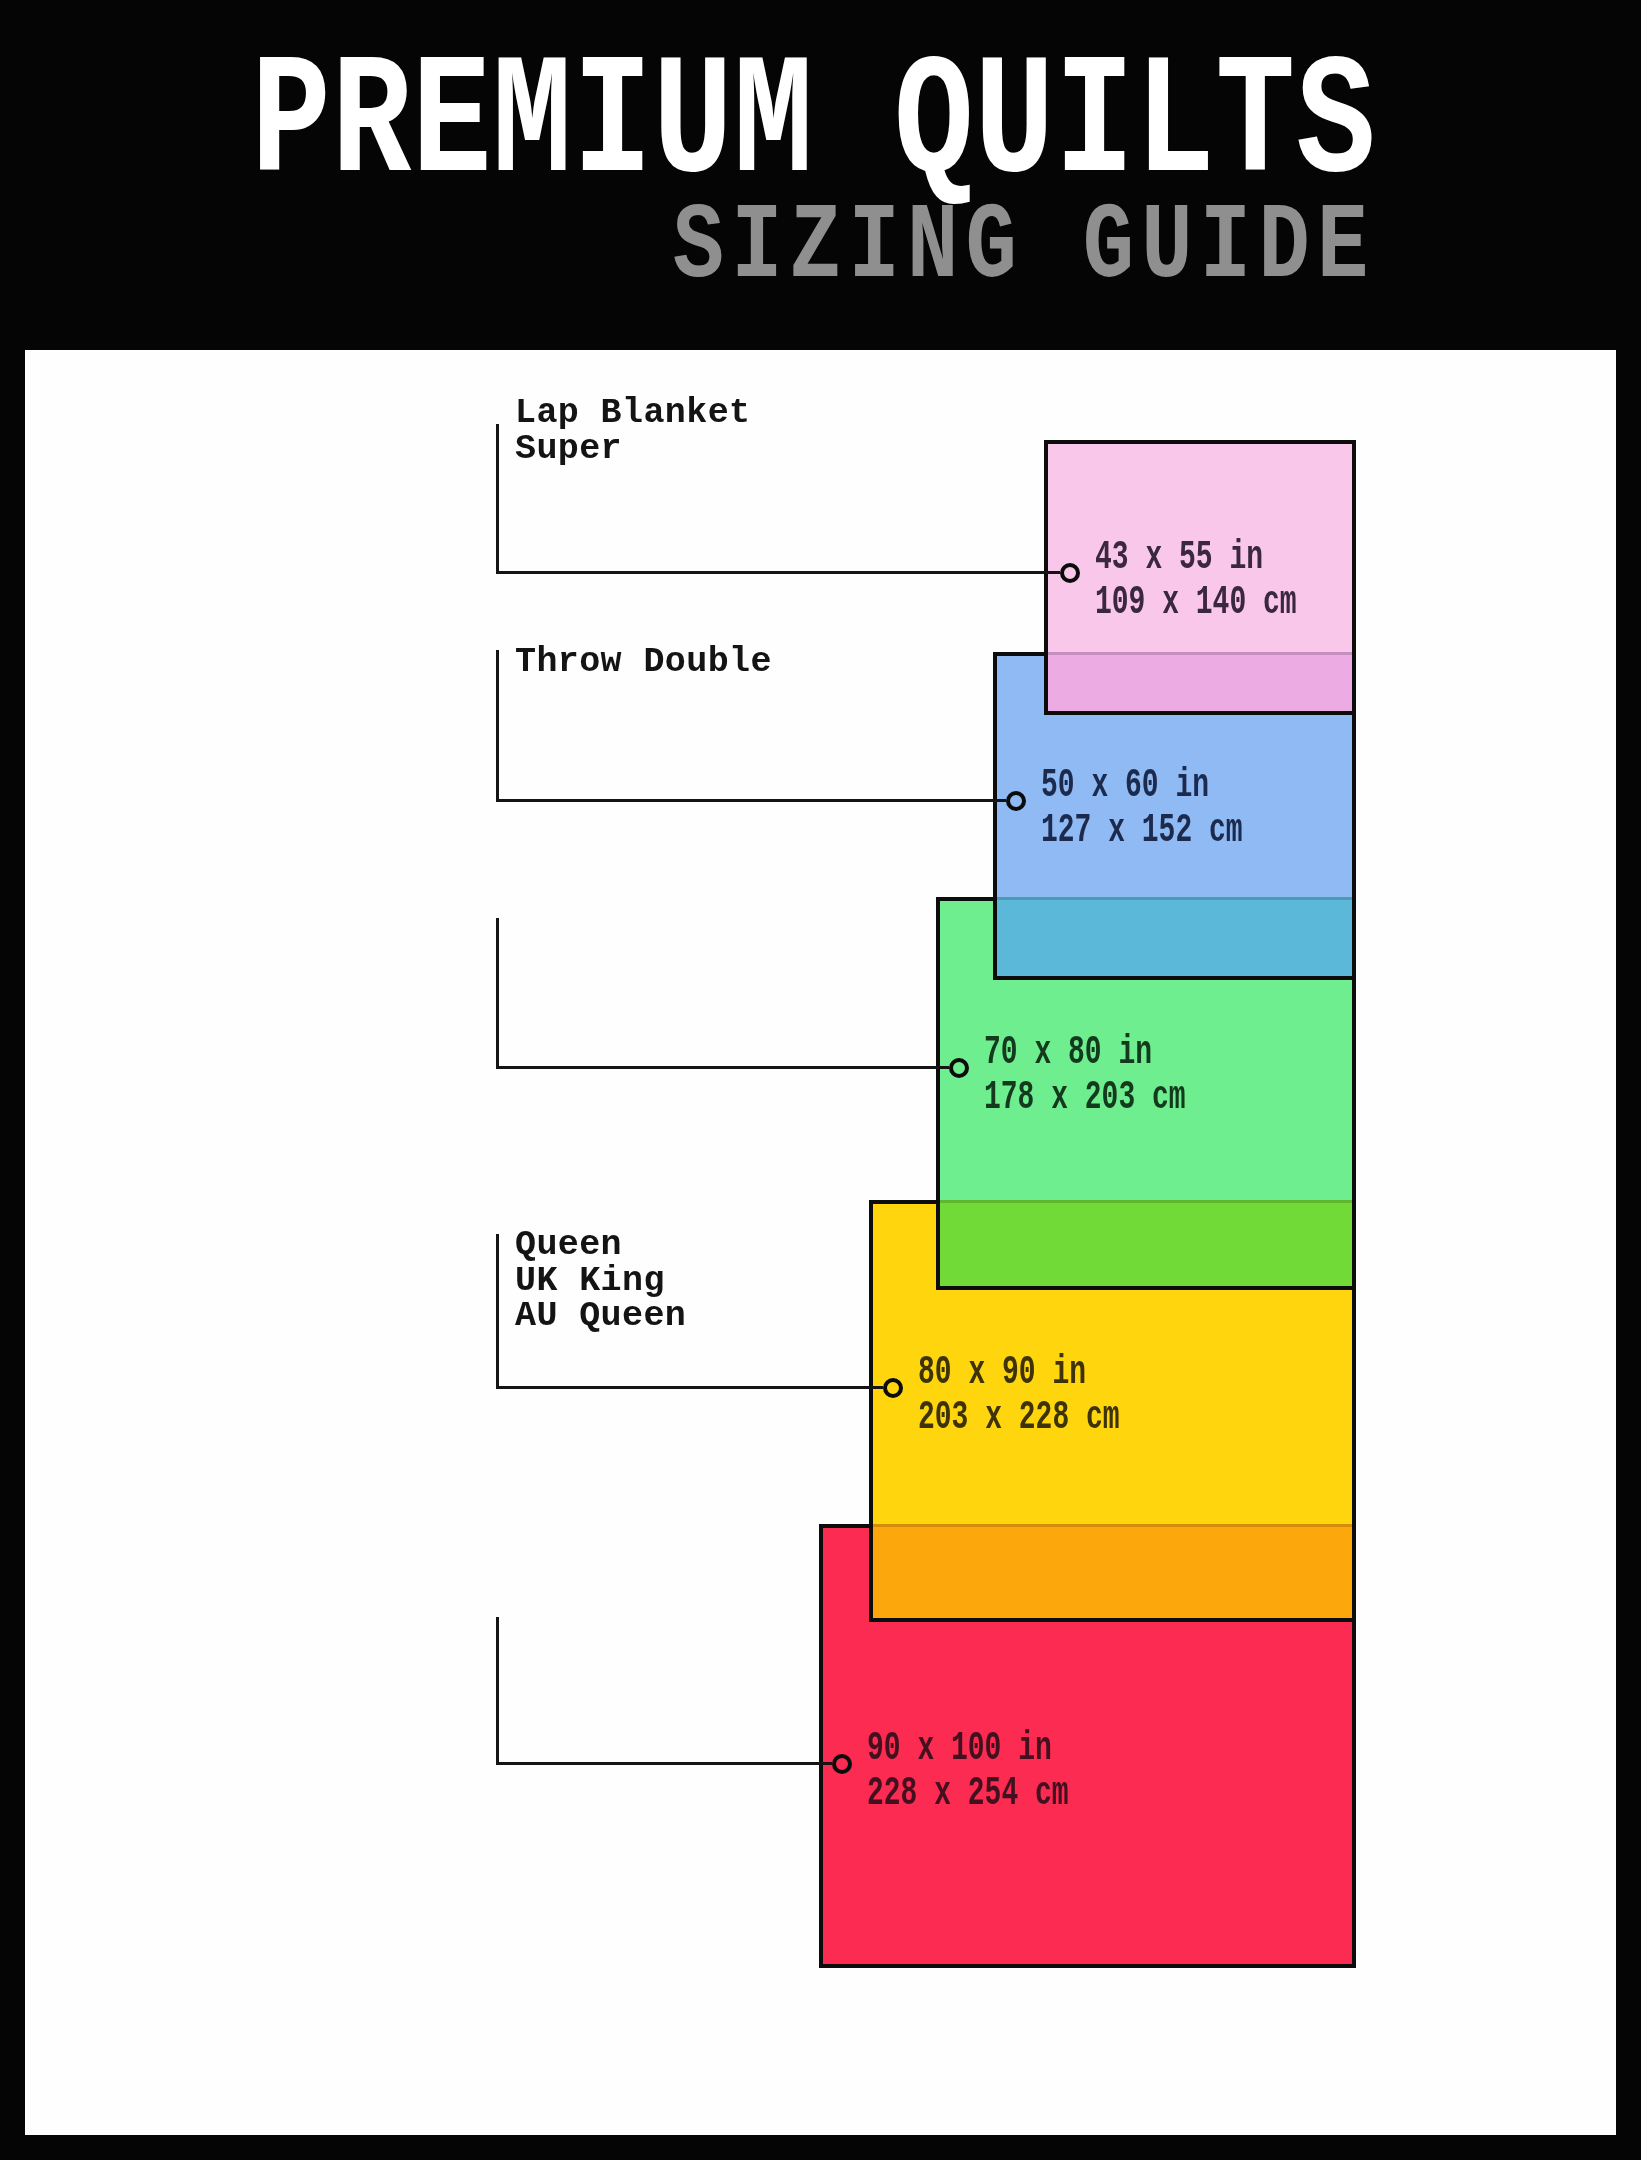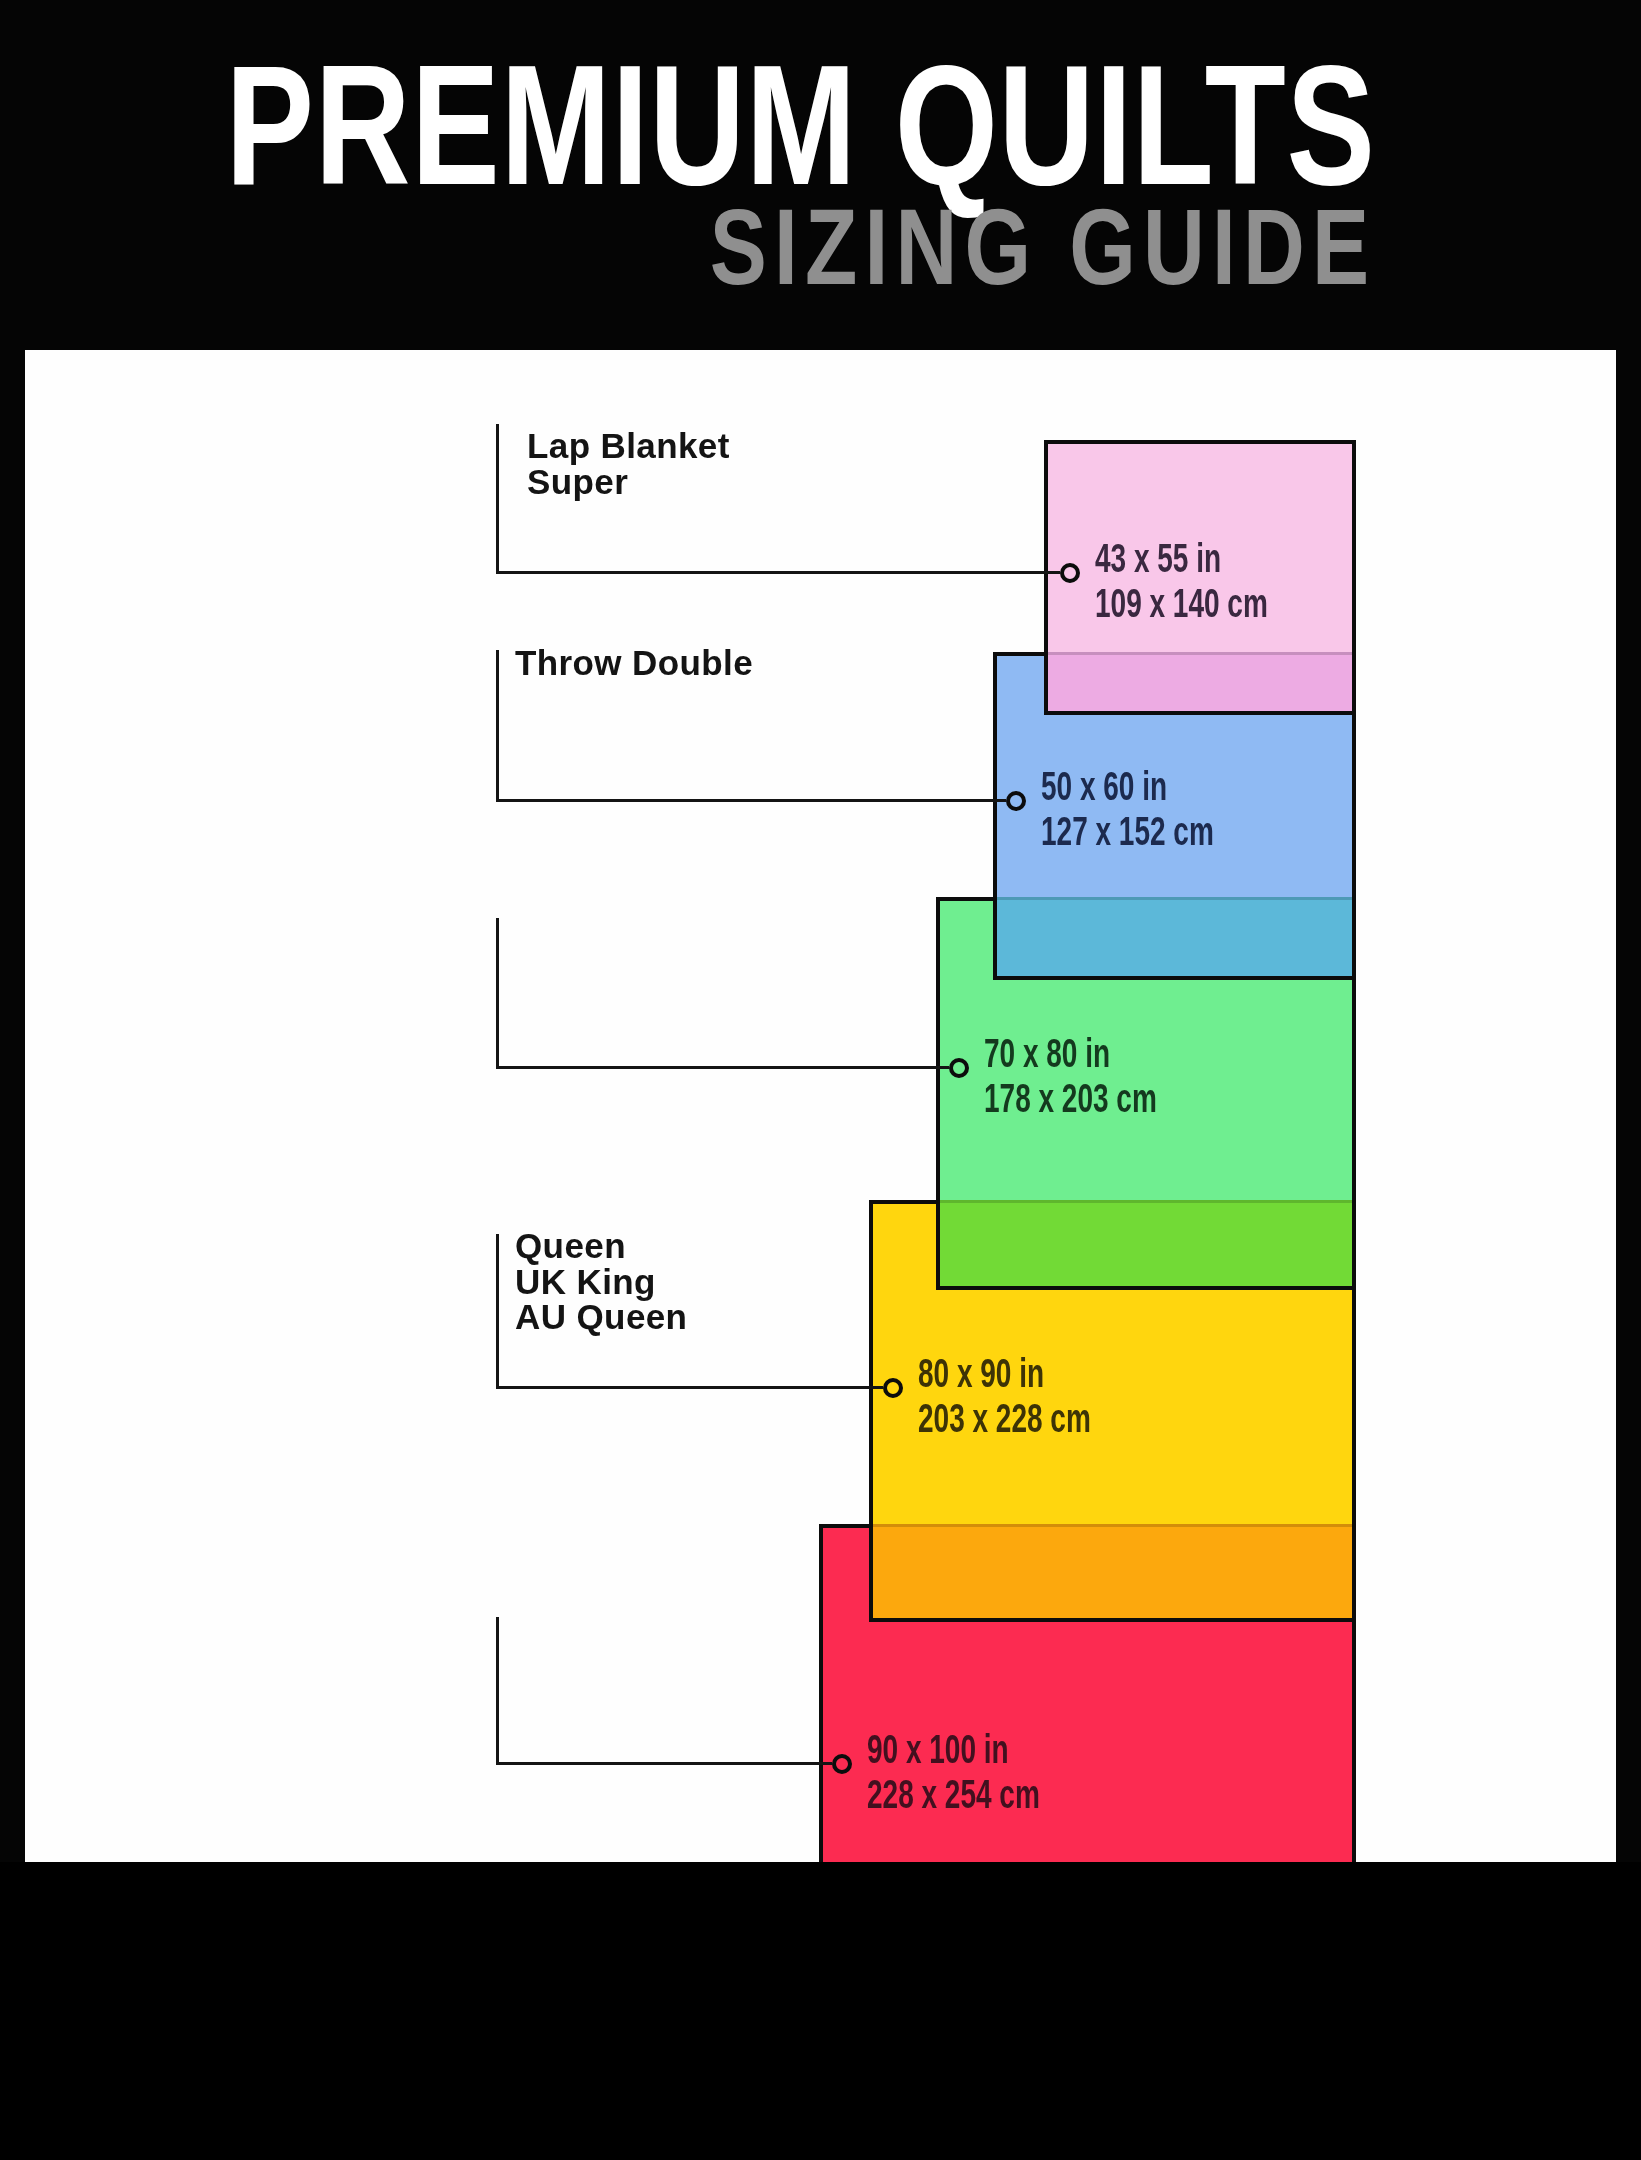--- a/index.html
+++ b/index.html
@@ -1,22 +1,22 @@
 <!DOCTYPE html>
 <html><head>
 <meta charset="utf-8">
 <title>Premium Quilts Sizing Guide</title>
 <style>
   html,body{margin:0;padding:0;background:#000;}
   .canvas{
     position:relative;
-    width:1641px;height:1862px;
+    width:1641px;height:2160px;
     background:#050505;
     overflow:hidden;
-    font-family:Liberation Sans, sans-serif;
+    font-family:Liberation Mono, monospace;
   }
   .board{
     position:absolute;
     left:25px;top:350px;width:1591px;height:1785px;
     background:#fefefe;
   }
   .page-title{
     position:absolute;right:265px;top:40px;margin:0;
     font-size:170px;line-height:170px;font-weight:800;
     letter-spacing:1px;color:#ffffff;white-space:nowrap;
@@ -75,21 +75,21 @@
 
   <div class="rect" style="left: 936px; top: 897px; width: 420px; height: 393px; background-color: rgb(111, 238, 144);"></div>
   <div class="overlap" style="left: 940px; top: 1200px; width: 412px; height: 86px; background-color: rgb(114, 218, 54);"></div>
 
   <div class="rect" style="left: 993px; top: 652px; width: 363px; height: 328px; background-color: rgb(143, 186, 243);"></div>
   <div class="overlap" style="left: 997px; top: 897px; width: 355px; height: 79px; background-color: rgb(92, 184, 217);"></div>
 
   <div class="rect" style="left: 1044px; top: 440px; width: 312px; height: 275px; background-color: rgb(249, 199, 233);"></div>
   <div class="overlap" style="left: 1048px; top: 652px; width: 304px; height: 59px; background-color: rgb(237, 171, 227);"></div>
 
-  <div class="label-block" style="top:428px;margin-left:12px;">
+  <div class="label-block" style="top:396px;">
     <span>Lap Blanket</span>
     <span>Super</span>
   </div>
   <div class="vline" style="left:496px;top:424px;height:149px;"></div>
   <div class="hline" style="left:496px;top:571px;width:564px;"></div>
   <div class="dot" style="left:1060px;top:563px;"></div>
   <div class="dim" style="left: 1095px; top: 538px; color: rgb(58, 40, 64);">43 x 55 in</div>
   <div class="dim" style="left: 1095px; top: 583px; color: rgb(58, 40, 64);">109 x 140 cm</div>
 
   <div class="label-block" style="top:645px;">

